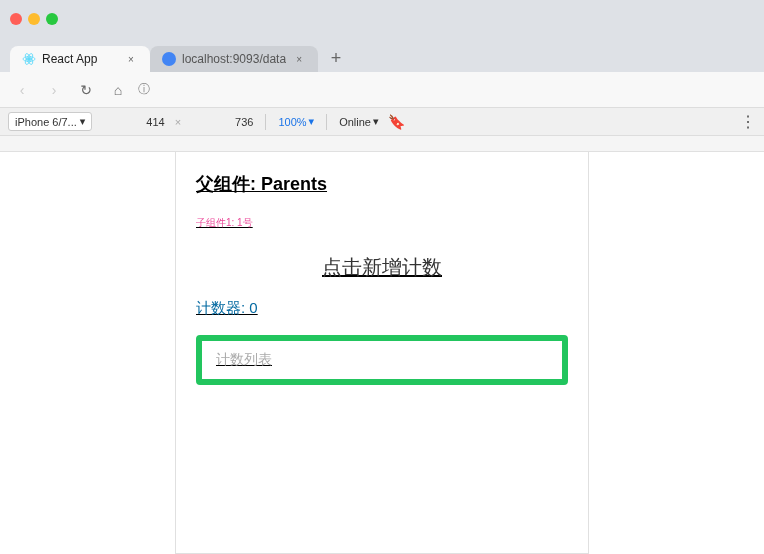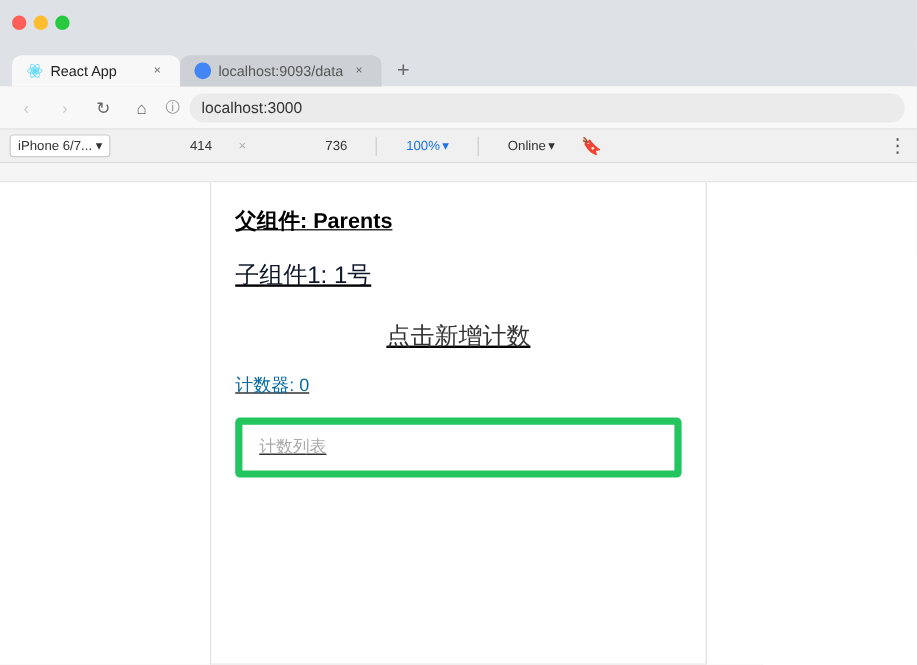--- a/index.html
+++ b/index.html
@@ -98,21 +98,21 @@
     .address-icon { font-size: 12px; color: #888; }
 
     
     .device-toolbar {
       display: flex;
       align-items: center;
       height: 28px;
       background: #f0f0f0;
       border-bottom: 1px solid #ddd;
       padding: 0 8px;
-      gap: 22px;
+      gap: 10px;
       font-size: 11px;
       color: #333;
     }
     .device-selector {
       display: flex; align-items: center; gap: 3px;
       padding: 2px 6px; border: 1px solid #ccc; border-radius: 3px;
       cursor: pointer; background: #fff; font-size: 11px;
     }
     .separator { color: #aaa; }
     .dim-val { color: #333; margin-left: 44px; }
@@ -155,23 +155,23 @@
     }
 
     .parent-title {
       font-size: 18px;
       font-weight: bold;
       margin-bottom: 14px;
       color: #000;
     }
 
     .child-component {
-      font-size: 20px;
+      font-size: 10px;
       margin-bottom: 8px;
-      color: #0f172a;
+      color: #ec4899;
       margin-top: 20px;
     }
 
     .click-btn-area {
       display: flex;
       justify-content: center;
       margin: 20px 0 14px 0;
     }
 
     .click-btn {
@@ -238,21 +238,20 @@
     </div>
     <div class="tab-new">+</div>
   </div>
 
   <div class="address-bar">
     <button class="nav-btn" disabled="">‹</button>
     <button class="nav-btn" disabled="">›</button>
     <button class="nav-btn">↻</button>
     <button class="nav-btn">⌂</button>
     <span class="address-icon">ⓘ</span>
-    <input class="address-input" type="text" value="localhost:3000" style="">
   </div>
 
   <div class="device-toolbar">
     <div class="device-selector">
       <span>iPhone 6/7...</span>
       <span>▾</span>
     </div>
     <span class="dim-val">414</span>
     <span class="separator">×</span>
     <span class="dim-val">736</span>

